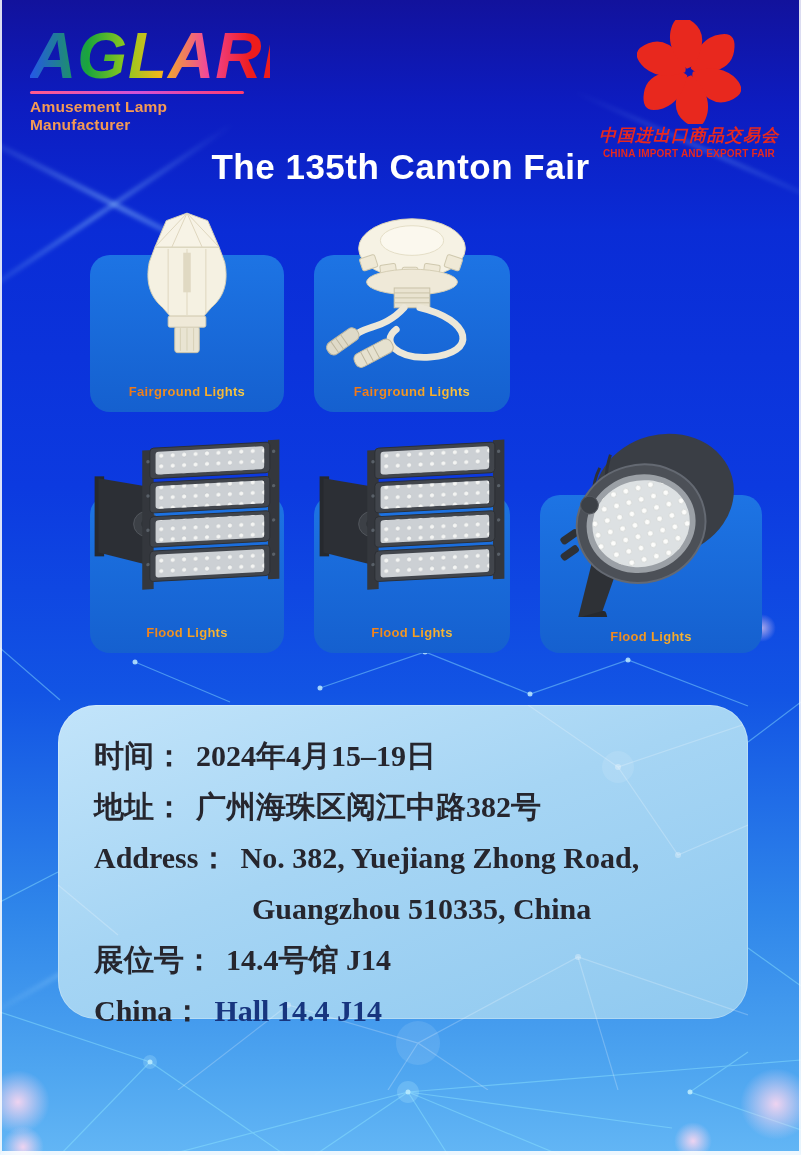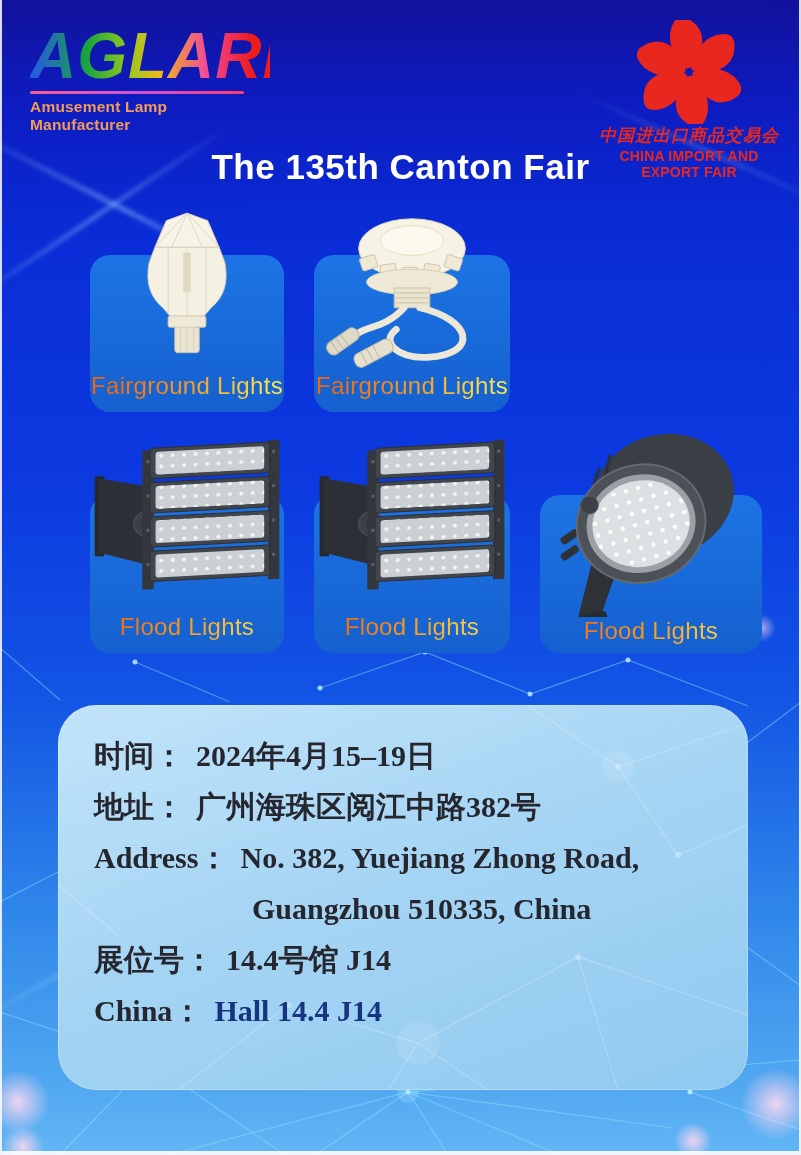--- a/index.html
+++ b/index.html
@@ -33,46 +33,46 @@
     -webkit-background-clip:text;background-clip:text;color:transparent;
   }
   .logo-underline{width:214px;height:3px;margin-top:3px;
     background:linear-gradient(90deg,#ff5a8c,#d052d8,#ff3b6b);border-radius:2px;}
   .logo-tagline{margin-top:4px;font-size:15.5px;font-weight:700;color:#f49a54;letter-spacing:.2px;}
 
   .fair-logo{position:absolute;top:20px;right:12px;width:200px;text-align:center;}
   .fair-flower{display:block;margin:0 auto;}
   .fair-zh{font-size:17px;font-weight:700;color:#e8281e;letter-spacing:1px;white-space:nowrap;
     font-family:"Liberation Serif","DejaVu Serif",serif;font-style:italic;}
-  .fair-en{font-size:14px;font-weight:800;color:#e8281e;letter-spacing:.2px;margin-top:1px;}
+  .fair-en{font-size:10px;font-weight:800;color:#e8281e;letter-spacing:.2px;margin-top:1px;}
 
   .title-zh{position:absolute;left:0;top:86px;width:100%;text-align:center;
     font-size:46px;font-weight:900;color:#ff1c1c;letter-spacing:3px;}
   .title-en{position:absolute;left:0;top:147px;width:100%;text-align:center;
     font-size:35px;font-weight:800;color:#ffffff;letter-spacing:.5px;}
 
   
   .card{position:absolute;border-radius:20px;background:linear-gradient(180deg,#1d74e4,#1560cf);}
   .r1{top:255px;height:157px;}
   .r2{top:495px;height:158px;}
   .c1{left:90px;width:194px;}  .c2{left:314px;width:196px;}  .c3{left:540px;width:222px;}
   .card .photo{position:absolute;left:50%;transform:translateX(-50%);pointer-events:none;}
   .ph-bulb{top:-50px;}
   .ph-cap{top:-52px;}
   .ph-pixel{top:-54px;}
   .ph-flood{top:-72px;}
   .ph-round{top:-74px;}
   .plabel{position:absolute;left:0;bottom:12px;width:100%;text-align:center;
-    font-size:24px;font-weight:400;letter-spacing:.3px;line-height:1.15;padding:0 0;box-sizing:border-box;
+    font-size:13px;font-weight:700;letter-spacing:.3px;line-height:1.15;padding:0 0;box-sizing:border-box;
     background:linear-gradient(90deg,#ee6612 8%,#f6a323 55%,#ffe957 95%);
     -webkit-background-clip:text;background-clip:text;color:transparent;}
   .c3 .plabel{bottom:8px;}
 
   
-  .info-box{position:absolute;left:58px;top:705px;width:690px;height:385px;border-radius:38px;
+  .info-box{position:absolute;left:58px;top:705px;width:690px;height:314px;border-radius:38px;
     background:linear-gradient(160deg,#c2e4fa 0%,#a6d5f4 45%,#8fc9f0 100%);
     box-shadow:0 0 0 1px rgba(255,255,255,.25) inset;}
   .info-deco{position:absolute;left:0;top:0;border-radius:38px;overflow:hidden;}
   .info-lines{position:relative;z-index:1;padding:25px 0 0 36px;
     font-family:"Liberation Serif","DejaVu Serif",serif;font-weight:700;font-size:30px;}
   .info-line{height:51px;line-height:51px;white-space:nowrap;}
   .lab{color:#26262e;}
   .val{margin-left:12px;color:#26262e;}
   .val.blue{color:#17357f;}
   .indent{margin-left:158px;}

